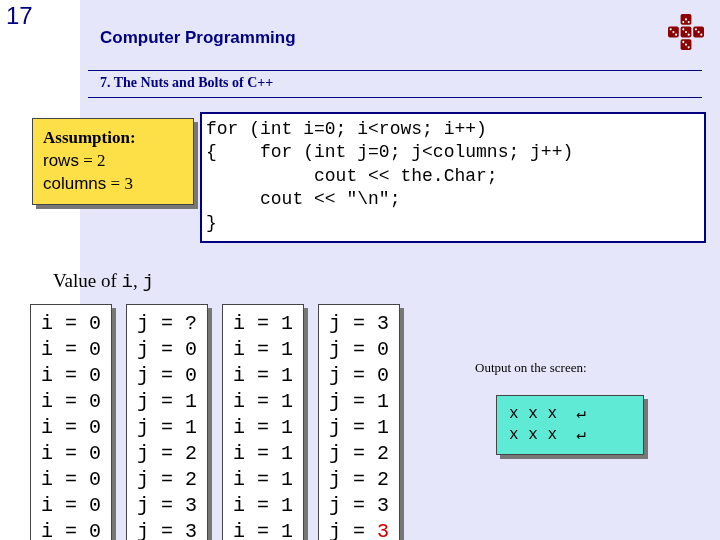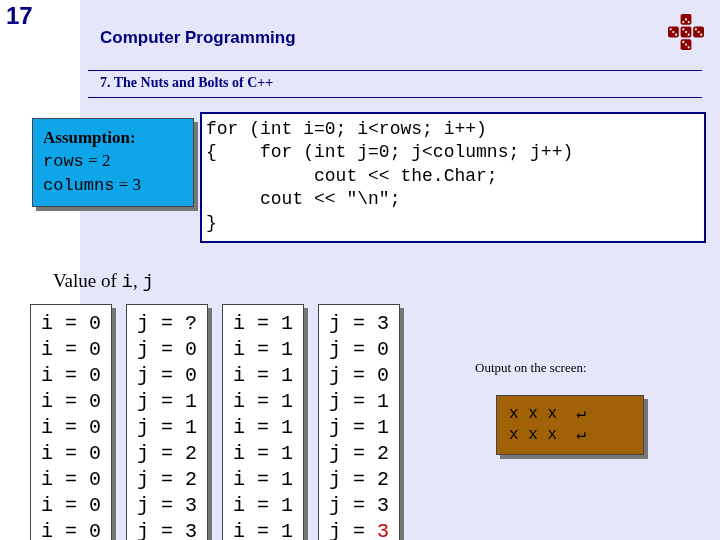--- a/index.html
+++ b/index.html
@@ -14,21 +14,21 @@
   .leftbar {
     position: absolute;
     left: 0; top: 0;
     width: 80px; height: 540px;
     background: #fff;
   }
   .slidenum {
     position: absolute;
     left: 6px; top: 2px;
     font-family: Arial, sans-serif;
-    font-weight: 700;
+    font-weight: 400;
     font-size: 24px;
     color: #000080;
   }
   .header-title {
     position: absolute;
     left: 100px; top: 28px;
     font-family: Liberation Sans, sans-serif;
     font-weight: 900;
     font-size: 17px;
     color: #000080;
@@ -51,28 +51,28 @@
   }
   .hr {
     height: 1px;
     background: #000080;
     margin: 0 8px;
   }
   .assumption-box {
     position: absolute;
     left: 32px; top: 118px;
     width: 162px;
-    background: #0ea5e9;
+    background: #fde047;
     border: 1px solid #444;
     box-shadow: 4px 4px 0 #777;
     padding: 8px 10px;
     font-size: 17px;
     line-height: 1.35;
   }
-  .assumption-box .mono { font-family: Liberation Mono, monospace; }
+  .assumption-box .mono { font-family: Liberation Sans, sans-serif; }
   .code-box {
     position: absolute;
     left: 200px; top: 112px;
     right: 14px;
     background: #fff;
     border: 2px solid #000080;
     padding: 4px 4px 6px;
     font-family: "Courier New", monospace;
     font-size: 18px;
     line-height: 1.3;
@@ -105,21 +105,21 @@
   .red { color: #c00; }
   .output-label {
     position: absolute;
     left: 475px; top: 360px;
     font-size: 13px;
   }
   .output-box {
     position: absolute;
     left: 496px; top: 395px;
     width: 148px;
-    background: #a16207;
+    background: #5eead4;
     border: 1px solid #444;
     box-shadow: 4px 4px 0 #777;
     padding: 8px 12px;
     font-family: "Courier New", monospace;
     font-size: 16px;
     line-height: 1.3;
     white-space: pre;
   }
 </style>
 </head>

